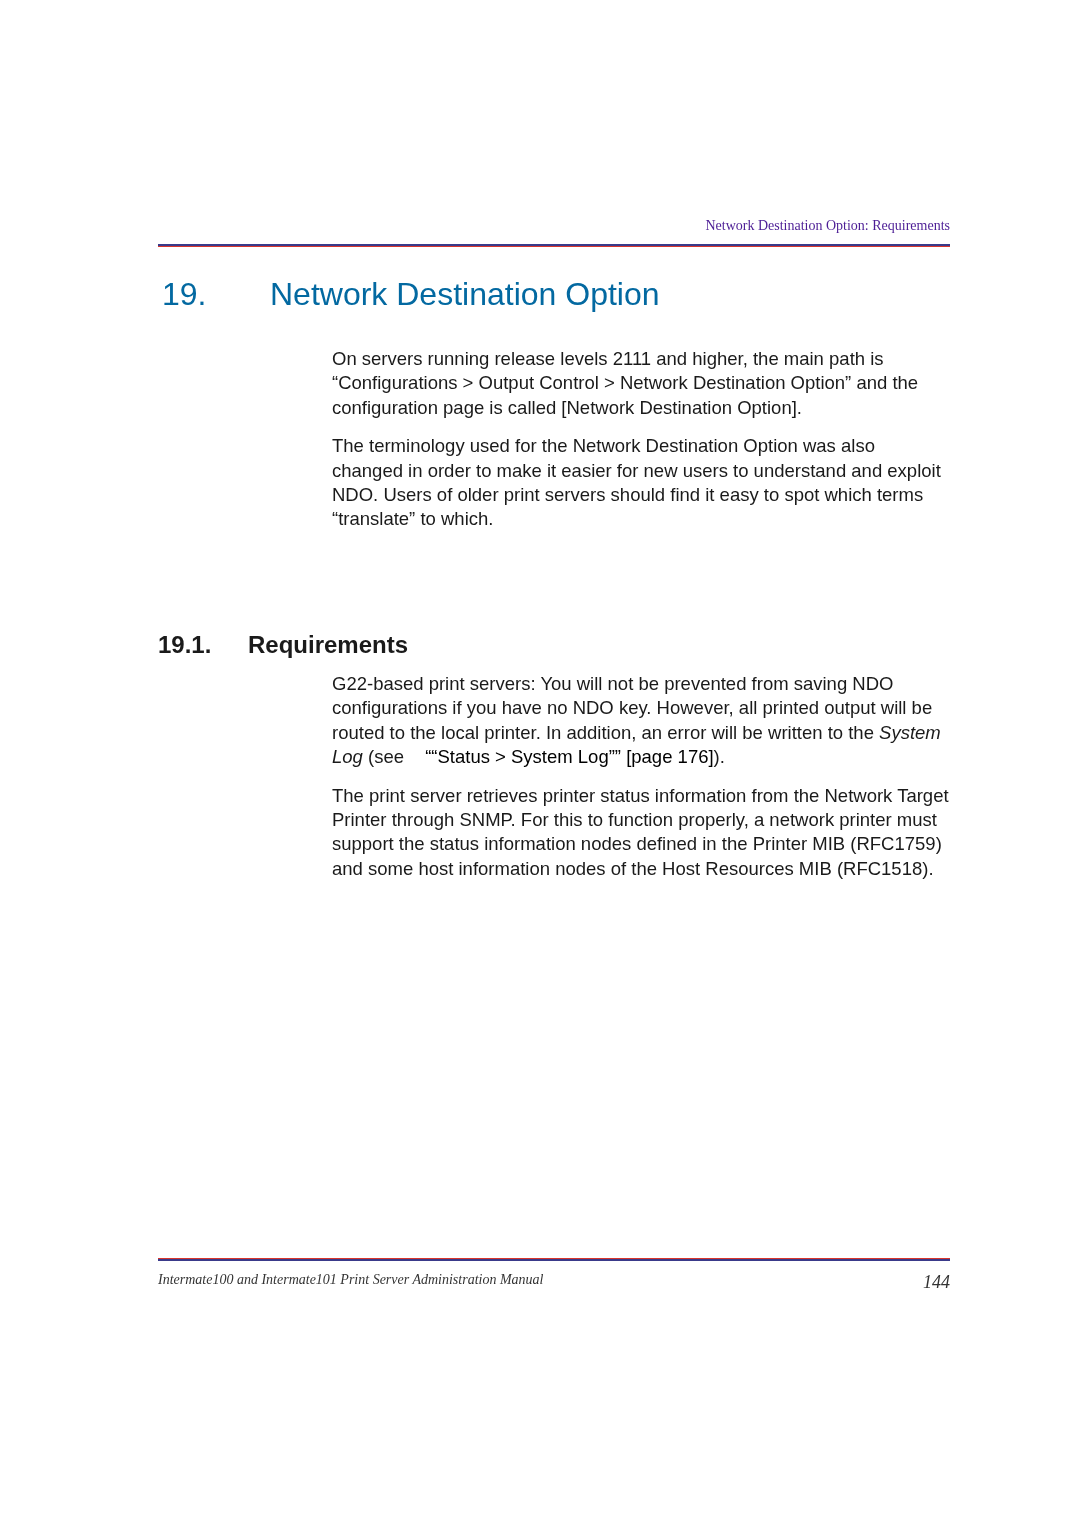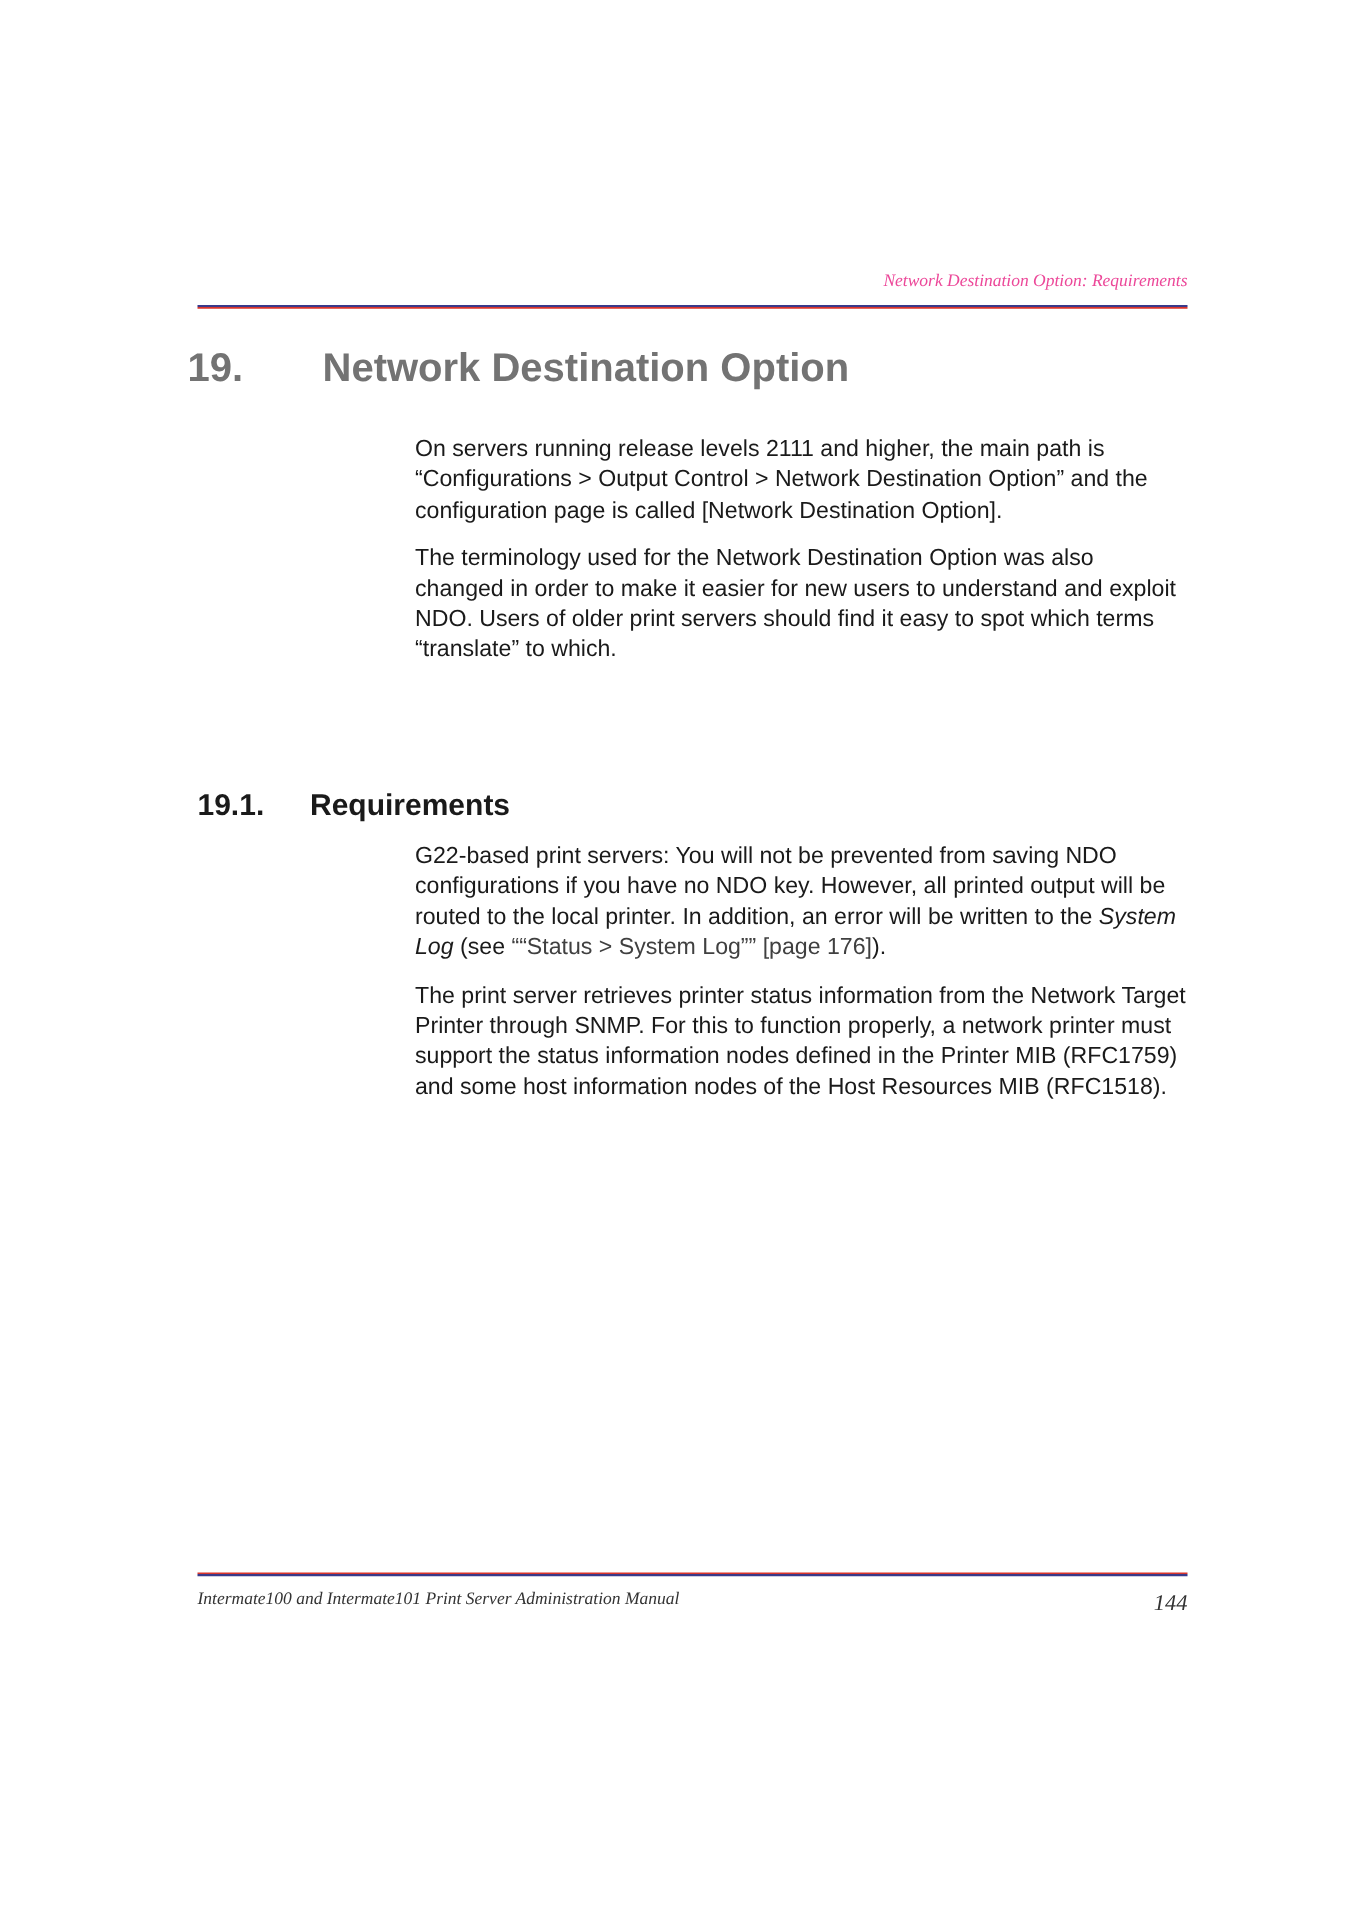--- a/index.html
+++ b/index.html
@@ -8,39 +8,38 @@
     height: 1528px;
     background: #ffffff;
     font-family: Arial, Helvetica, sans-serif;
     position: relative;
   }
   .running-header {
     position: absolute;
     right: 130px;
     top: 218px;
     font-family: Georgia, 'Times New Roman', serif;
-    font-style: italic;
     font-size: 14px;
-    color: #ec4899;
+    color: #4c1d95;
   }
   .top-rule {
     position: absolute;
     left: 158px;
     right: 130px;
     top: 244px;
     height: 3px;
     background: linear-gradient(to bottom, #3a3a8a 0%, #3a3a8a 66%, #d9352c 66%, #d9352c 100%);
   }
   .chapter-heading {
     position: absolute;
-    left: 150px;
+    left: 162px;
     top: 276px;
     font-size: 32px;
-    font-weight: bold;
-    color: #737373;
+    font-weight: normal;
+    color: #0369a1;
   }
   .chapter-number {
     display: inline-block;
     width: 108px;
   }
   .body-block {
     position: absolute;
     left: 332px;
     right: 130px;
     font-size: 18.5px;
@@ -60,21 +59,22 @@
     left: 158px;
     font-size: 24px;
     font-weight: bold;
     color: #1a1a1a;
   }
   .section-number {
     display: inline-block;
     width: 90px;
   }
   .link {
-    color: #404040;
+    color: #000000;
+    margin-left: 16px;
   }
   .italic {
     font-style: italic;
   }
   .bottom-rule {
     position: absolute;
     left: 158px;
     right: 130px;
     top: 1258px;
     height: 3px;

